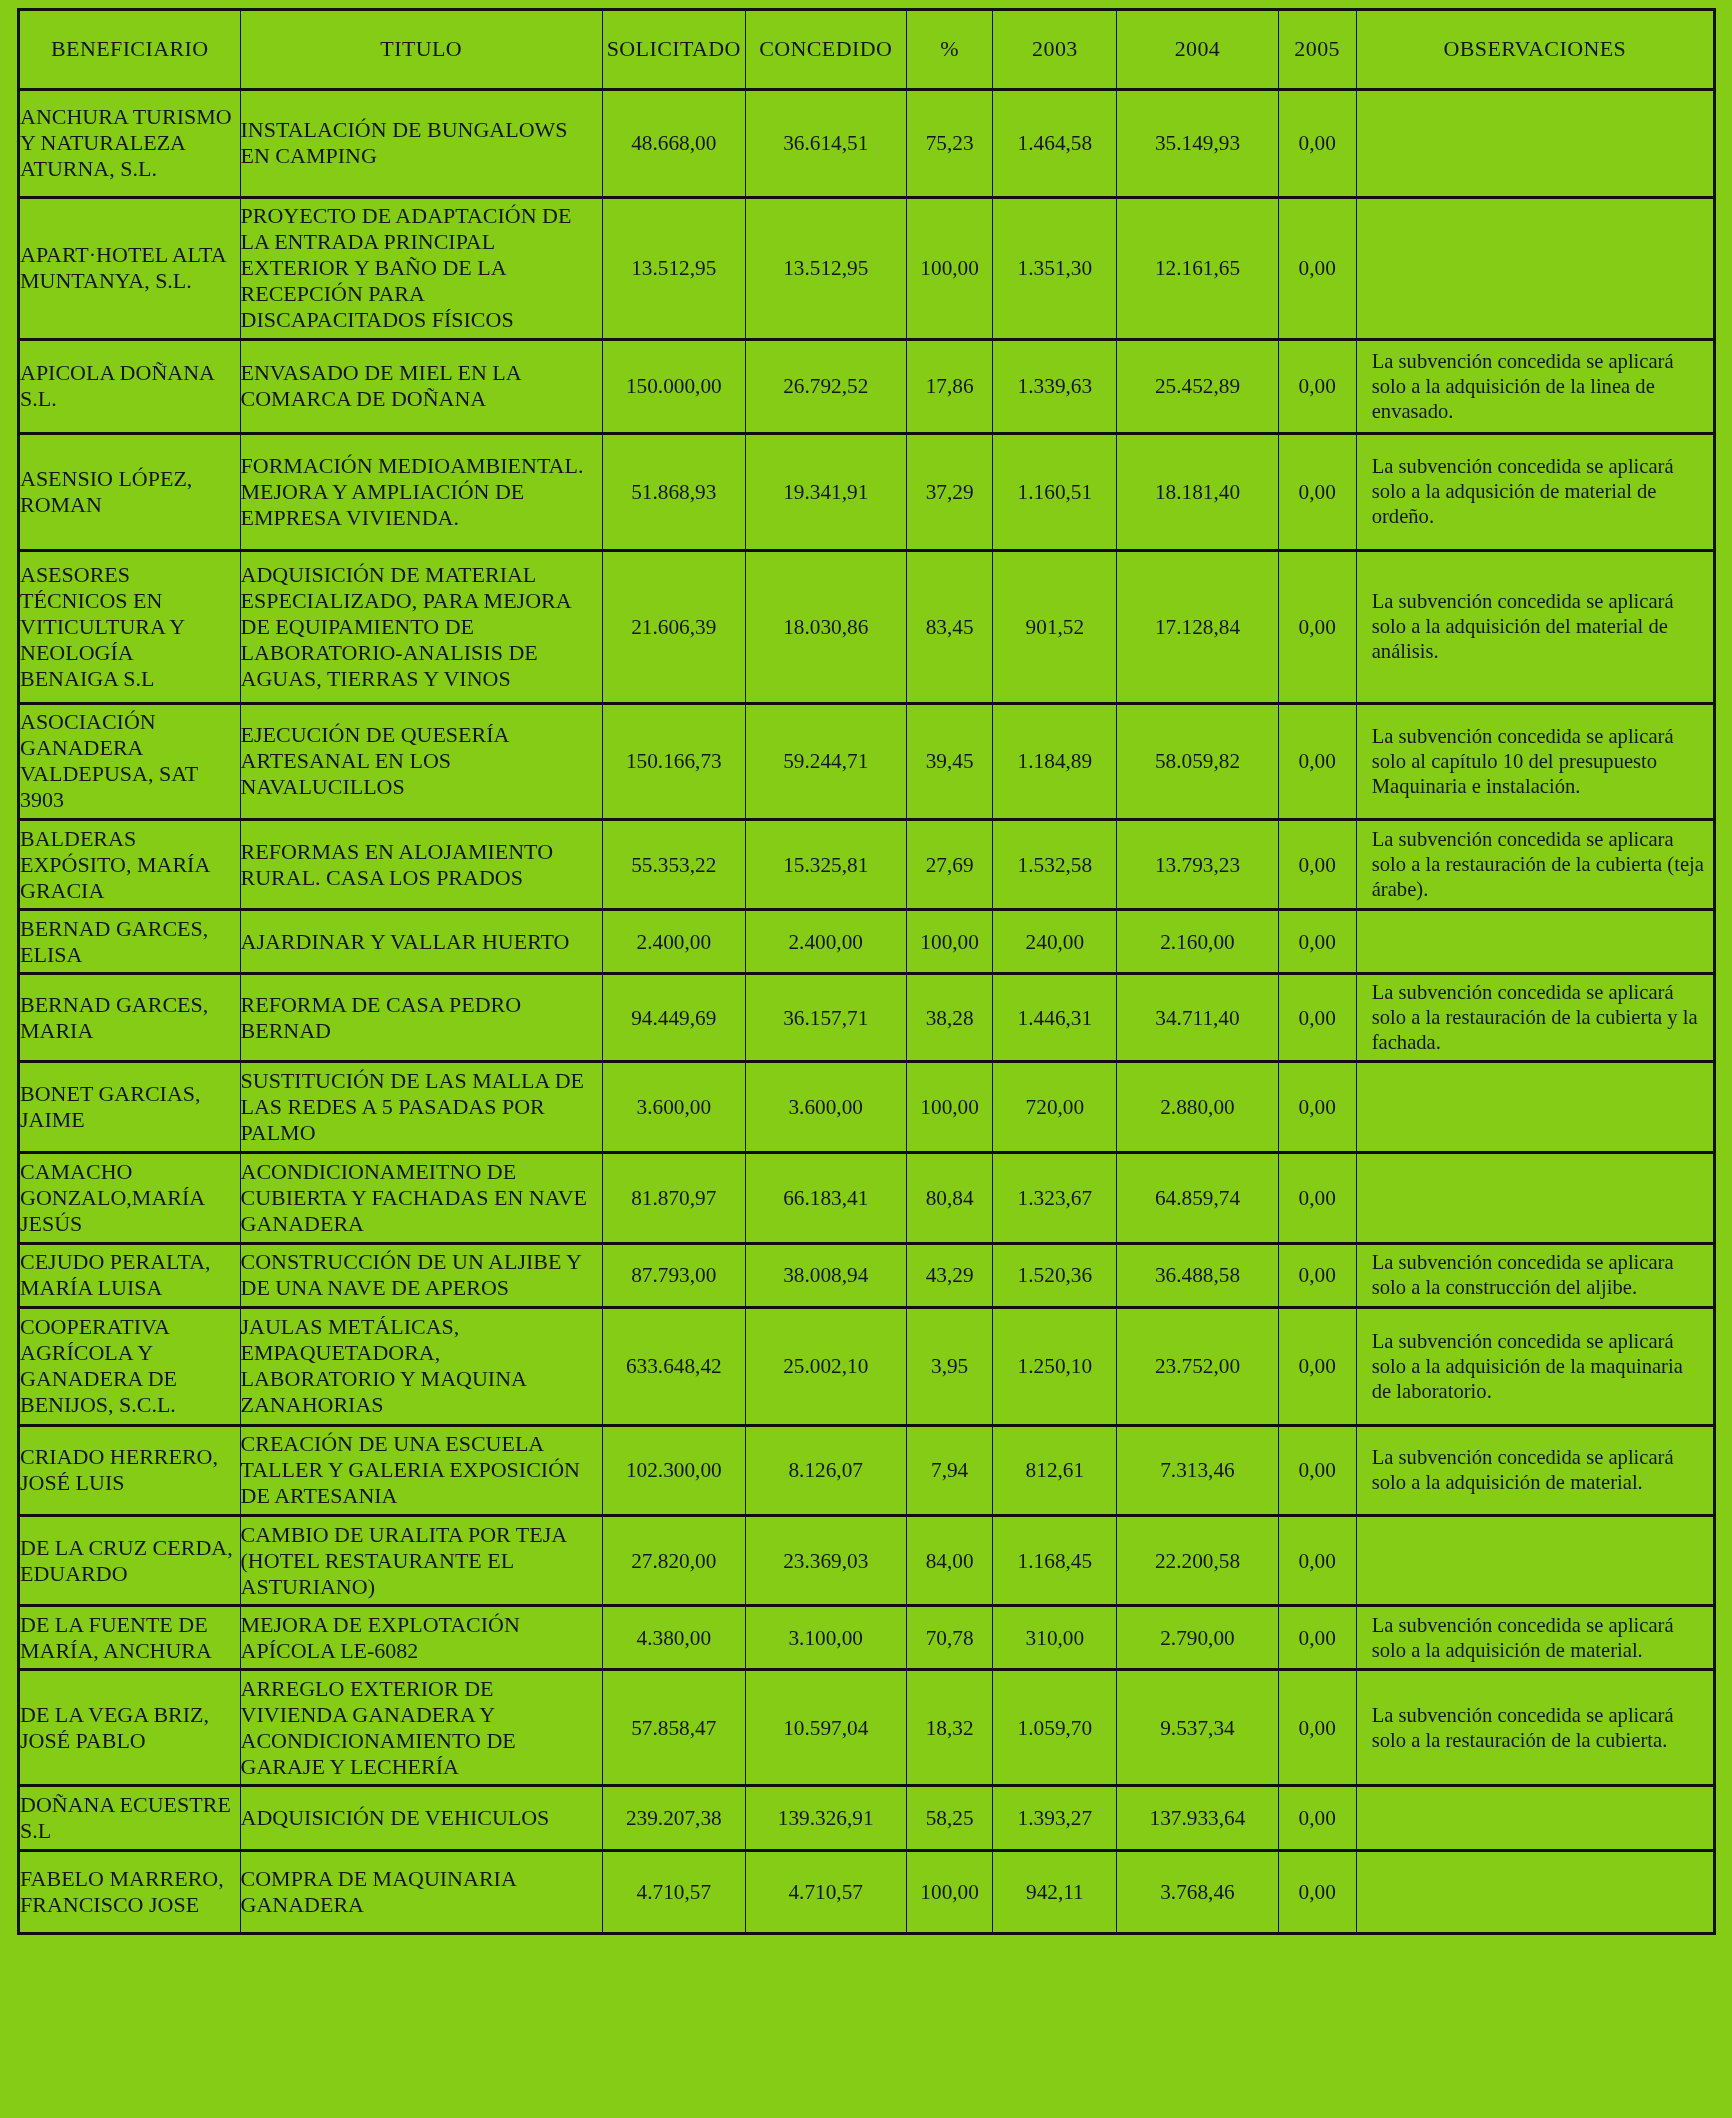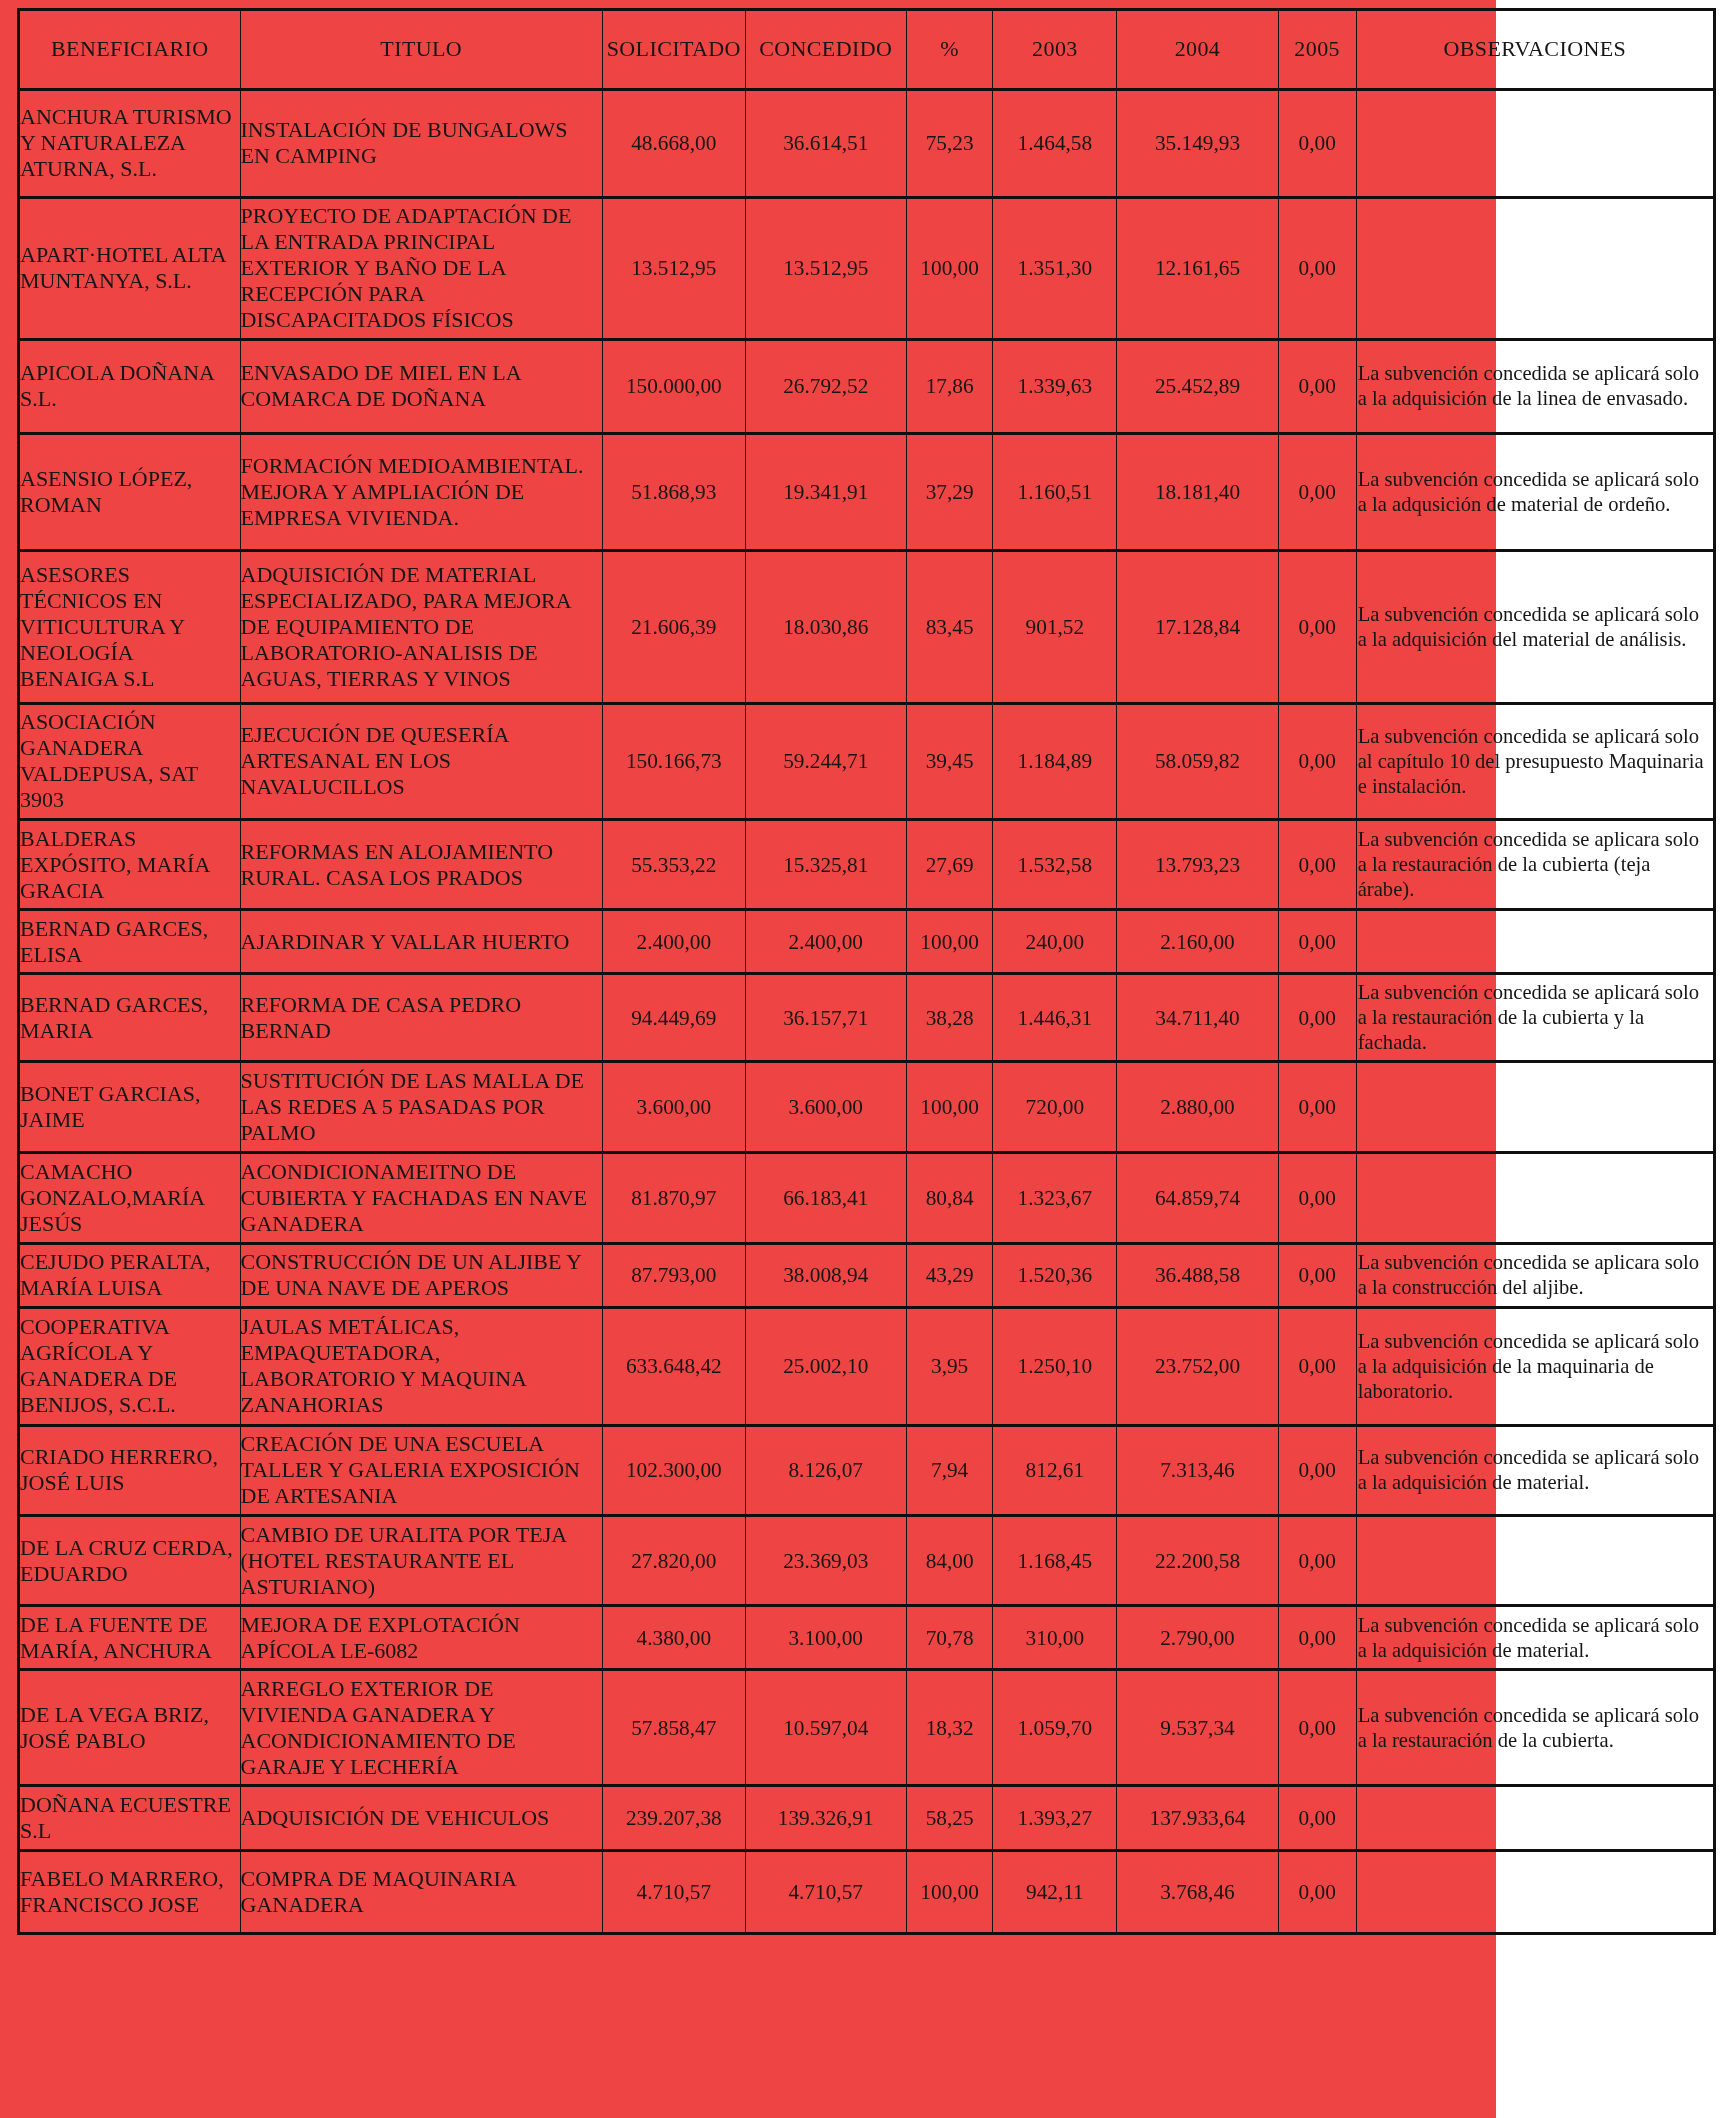--- a/index.html
+++ b/index.html
@@ -3,23 +3,23 @@
 <meta charset="utf-8">
 <style>
   html,body{
     margin:0;
     padding:0;
     background:#ffffff;
     font-family:"Liberation Serif","DejaVu Serif",serif;
     color:#161616;
   }
   .page{
-    width:1496px;
+    width:1732px;
     min-height:2119px;
-    background:#ef4444;
+    background:#84cc16;
     box-sizing:border-box;
     padding:7.6px 16px 15.2px 17px;
   }
   table.grants{
     width:1699px;
     border-collapse:collapse;
     table-layout:fixed;
     border:3px solid #111;
   }
   th,td{
@@ -63,21 +63,21 @@
     text-align:center;
     font-size:21.3px;
     padding-left:1.5px;
     padding-right:1.5px;
     white-space:nowrap;
   }
   td.obs{
     text-align:left;
     font-size:20.6px;
     line-height:25px;
-    padding-left:1px;
+    padding-left:15px;
   }
 </style>
 </head>
 <body>
 
 <div class="page">
   <table class="grants">
     <thead>
       <tr id="header-row">
           <th class="col0">BENEFICIARIO</th>

